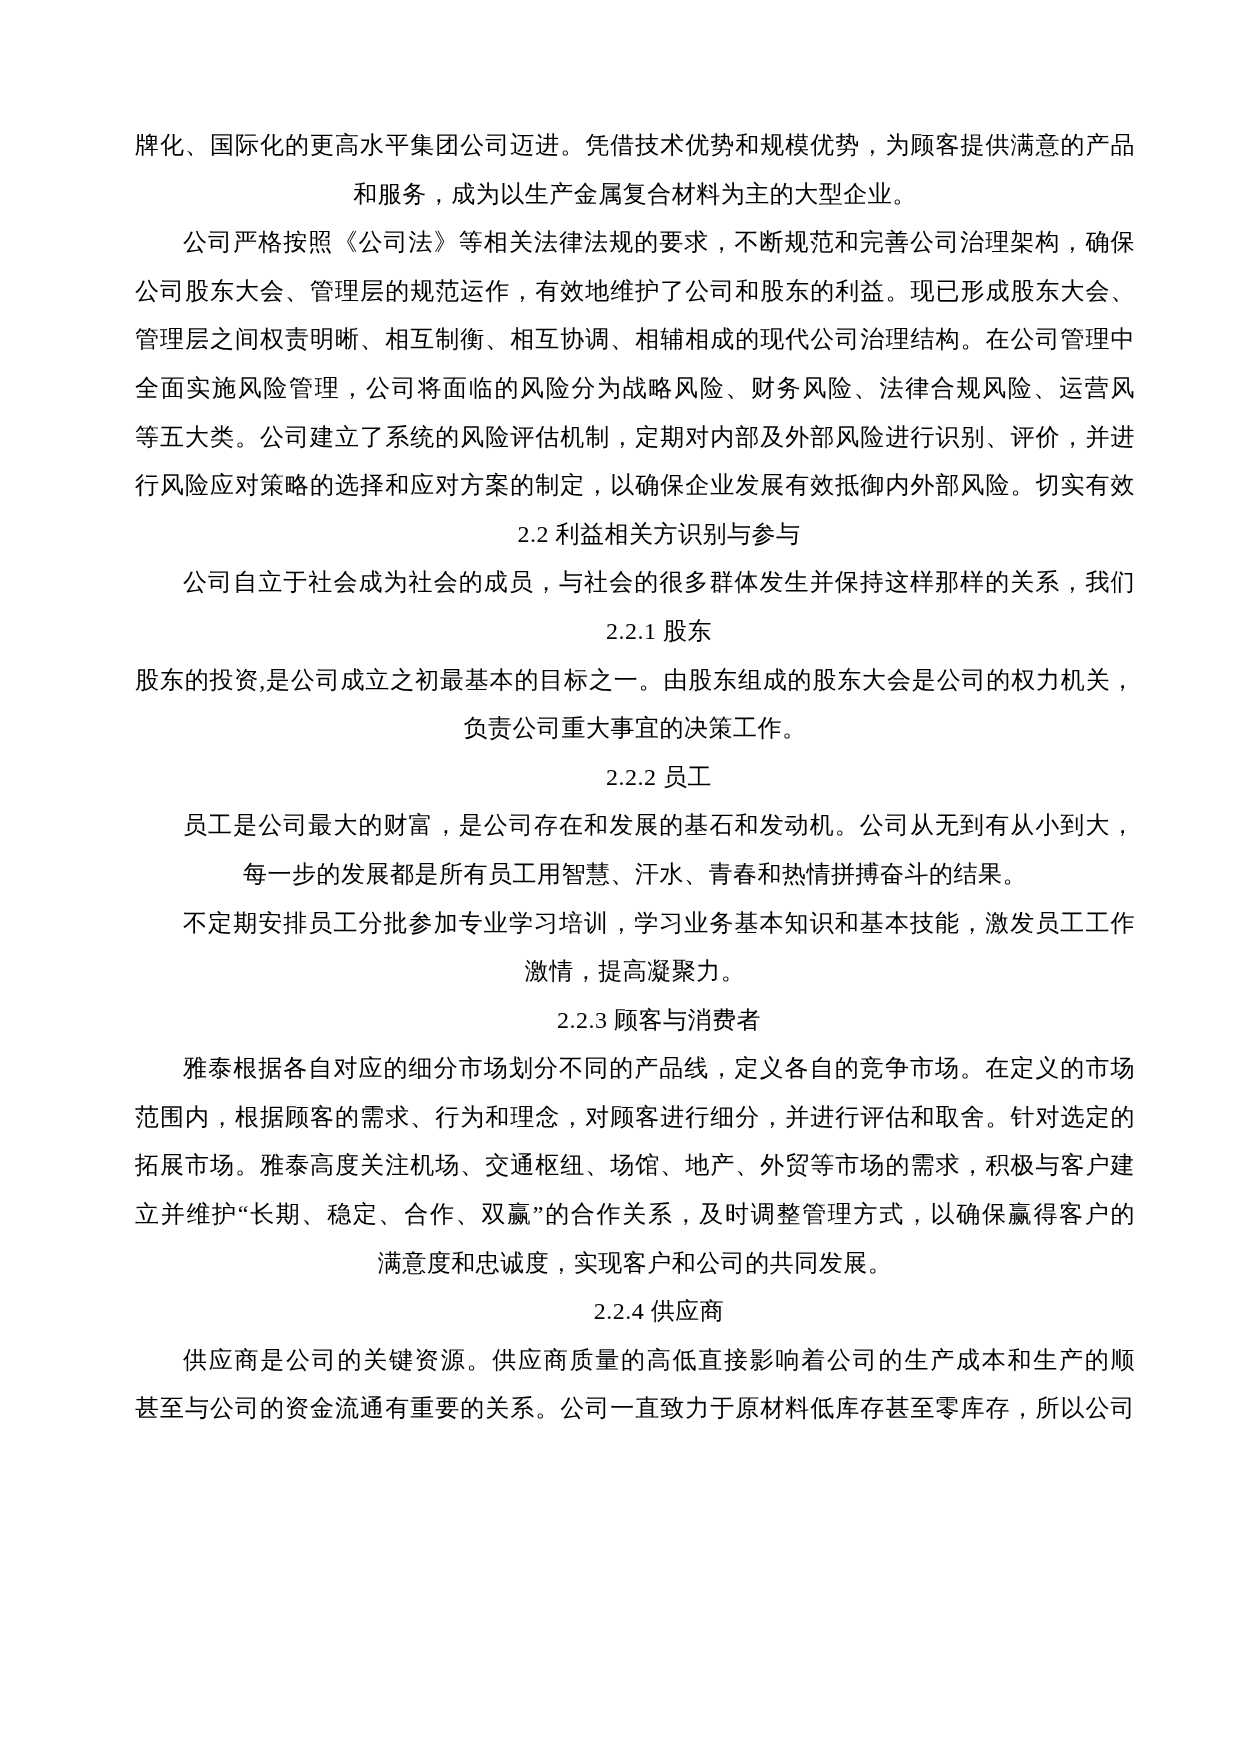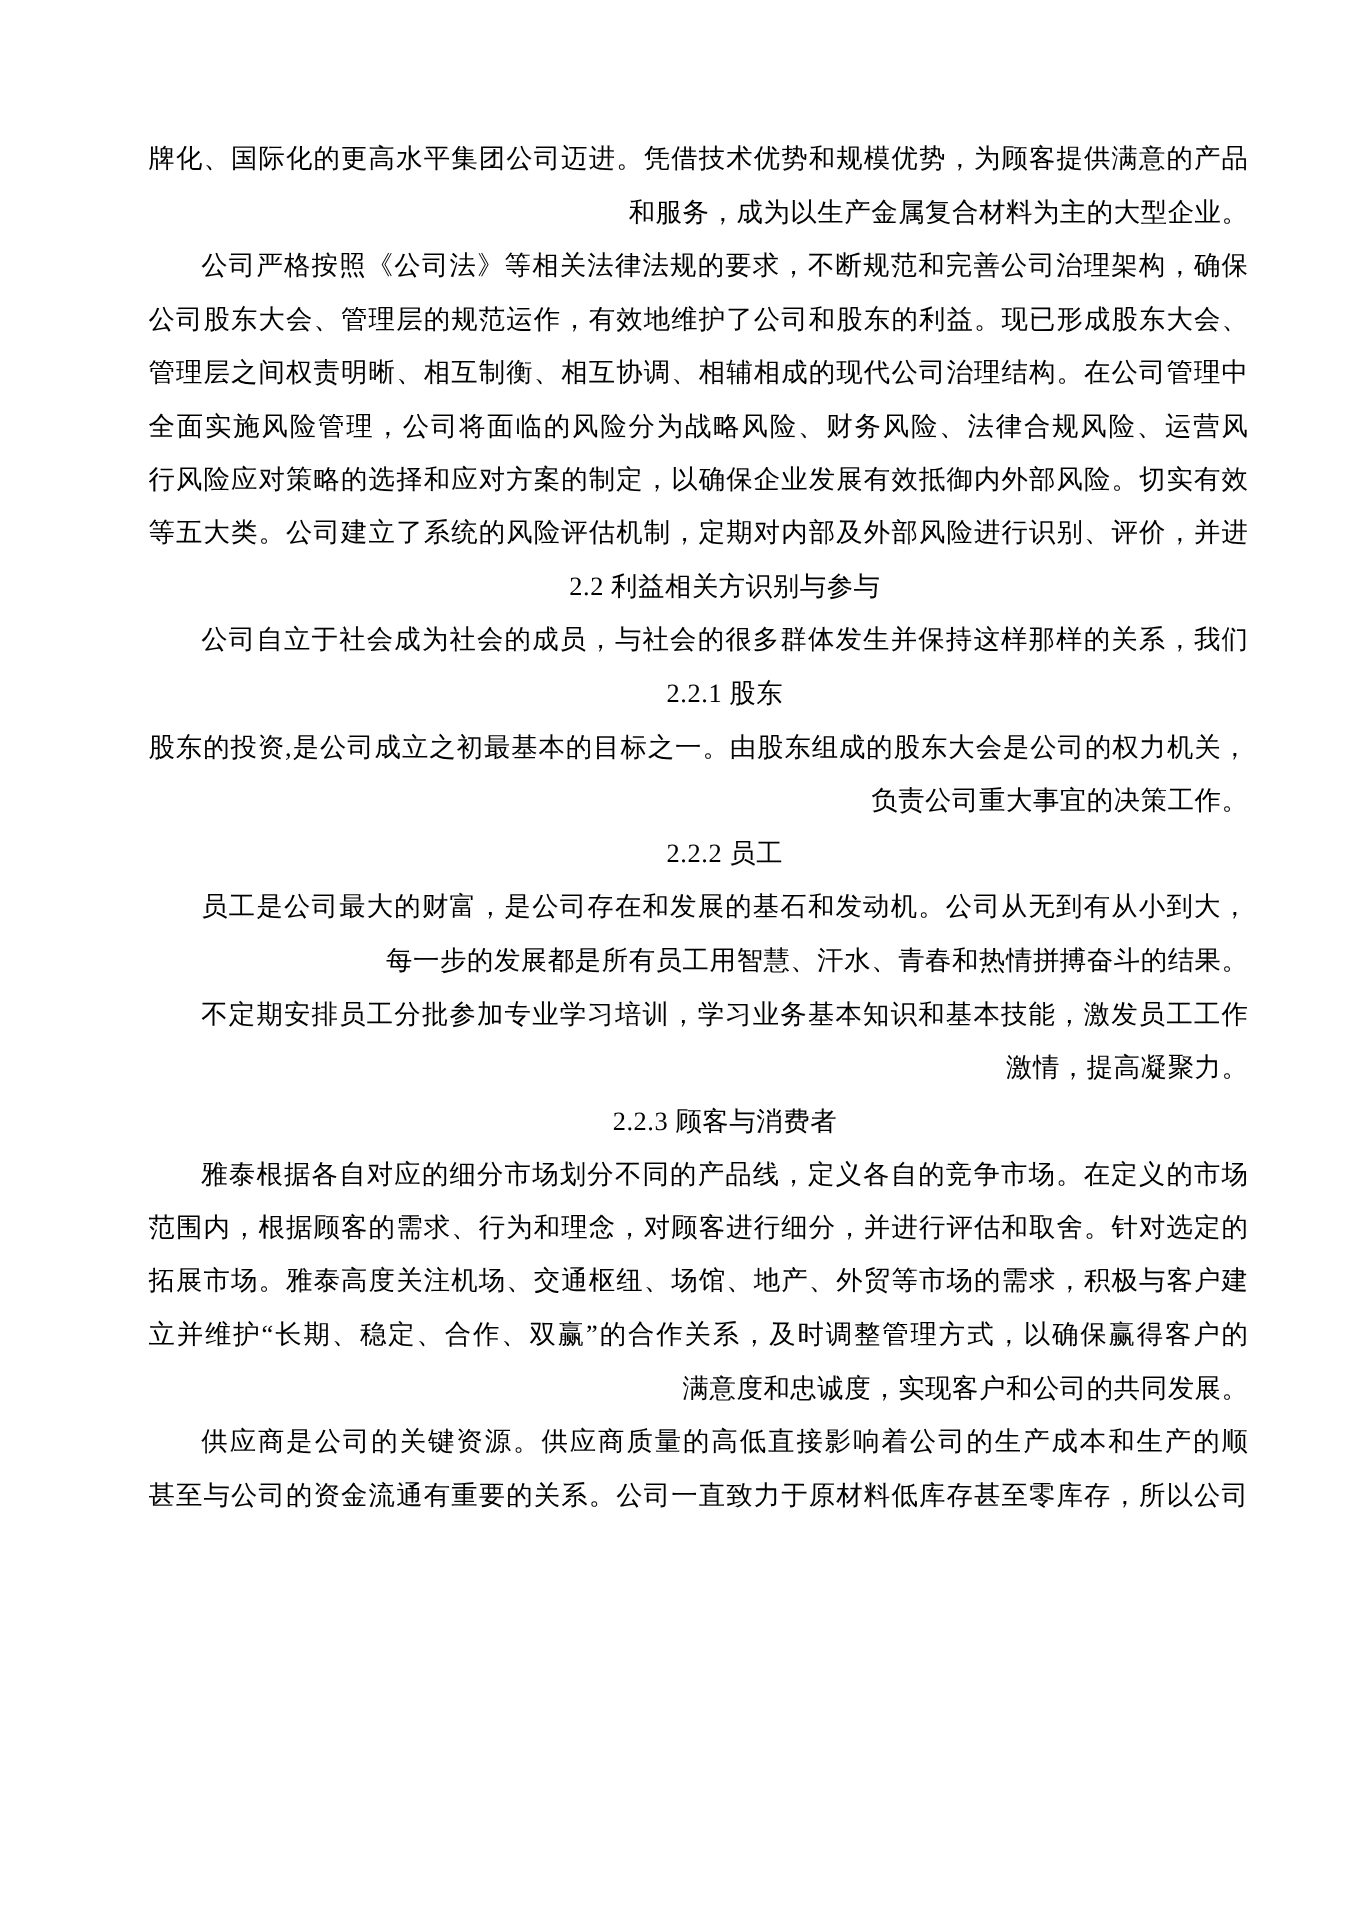--- a/index.html
+++ b/index.html
@@ -33,53 +33,54 @@
   .line.fill {
     text-align: justify;
     text-align-last: justify;
   }
   .line.fill-indent {
     text-align: justify;
     text-align-last: justify;
     text-indent: 2em;
   }
   .line.end {
-    text-align: right;
+    text-align: center;
   }
   .line.heading {
     text-align: center;
     text-indent: 2em;
   }
 </style>
 </head>
 <body>
 
 <div class="page">
   <div class="textblock">
 
   <div class="line fill">牌化、国际化的更高水平集团公司迈进。凭借技术优势和规模优势，为顾客提供满意的产品</div>
       <div class="line end">和服务，成为以生产金属复合材料为主的大型企业。</div>
       <div class="line fill-indent">公司严格按照《公司法》等相关法律法规的要求，不断规范和完善公司治理架构，确保</div>
       <div class="line fill">公司股东大会、管理层的规范运作，有效地维护了公司和股东的利益。现已形成股东大会、</div>
       <div class="line fill">管理层之间权责明晰、相互制衡、相互协调、相辅相成的现代公司治理结构。在公司管理中</div>
       <div class="line fill">全面实施风险管理，公司将面临的风险分为战略风险、财务风险、法律合规风险、运营风险、</div>
+      <div class="line fill">等五大类。公司建立了系统的风险评估机制，定期对内部及外部风险进行识别、评价，并进</div>
       <div class="line fill">行风险应对策略的选择和应对方案的制定，以确保企业发展有效抵御内外部风险。切实有效</div>
-      <div class="line fill">等五大类。公司建立了系统的风险评估机制，定期对内部及外部风险进行识别、评价，并进</div>
       <div class="line heading">2.2 利益相关方识别与参与</div>
       <div class="line fill-indent">公司自立于社会成为社会的成员，与社会的很多群体发生并保持这样那样的关系，我们</div>
       <div class="line heading">2.2.1 股东</div>
       <div class="line fill">股东的投资,是公司成立之初最基本的目标之一。由股东组成的股东大会是公司的权力机关，</div>
       <div class="line end">负责公司重大事宜的决策工作。</div>
       <div class="line heading">2.2.2 员工</div>
       <div class="line fill-indent">员工是公司最大的财富，是公司存在和发展的基石和发动机。公司从无到有从小到大，</div>
       <div class="line end">每一步的发展都是所有员工用智慧、汗水、青春和热情拼搏奋斗的结果。</div>
       <div class="line fill-indent">不定期安排员工分批参加专业学习培训，学习业务基本知识和基本技能，激发员工工作</div>
       <div class="line end">激情，提高凝聚力。</div>
       <div class="line heading">2.2.3 顾客与消费者</div>
       <div class="line fill-indent">雅泰根据各自对应的细分市场划分不同的产品线，定义各自的竞争市场。在定义的市场</div>
       <div class="line fill">范围内，根据顾客的需求、行为和理念，对顾客进行细分，并进行评估和取舍。针对选定的</div>
       <div class="line fill">拓展市场。雅泰高度关注机场、交通枢纽、场馆、地产、外贸等市场的需求，积极与客户建</div>
       <div class="line fill">立并维护“长期、稳定、合作、双赢”的合作关系，及时调整管理方式，以确保赢得客户的</div>
       <div class="line end">满意度和忠诚度，实现客户和公司的共同发展。</div>
+      <div class="line heading">2.2.4 供应商</div>
       <div class="line fill-indent">供应商是公司的关键资源。供应商质量的高低直接影响着公司的生产成本和生产的顺行，</div>
       <div class="line fill">甚至与公司的资金流通有重要的关系。公司一直致力于原材料低库存甚至零库存，所以公司</div>
     </div>
 </div>
 
 </body></html>

